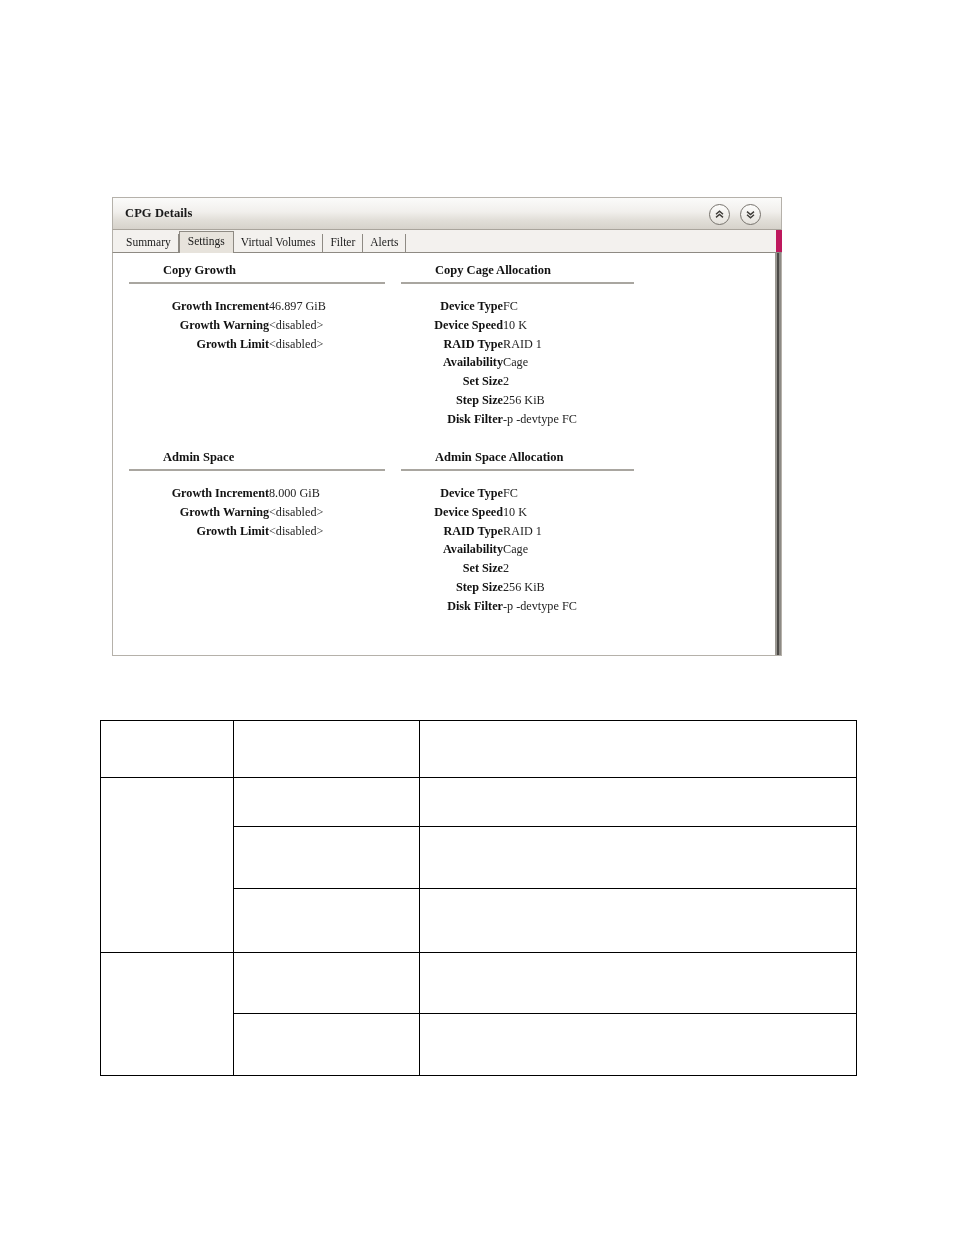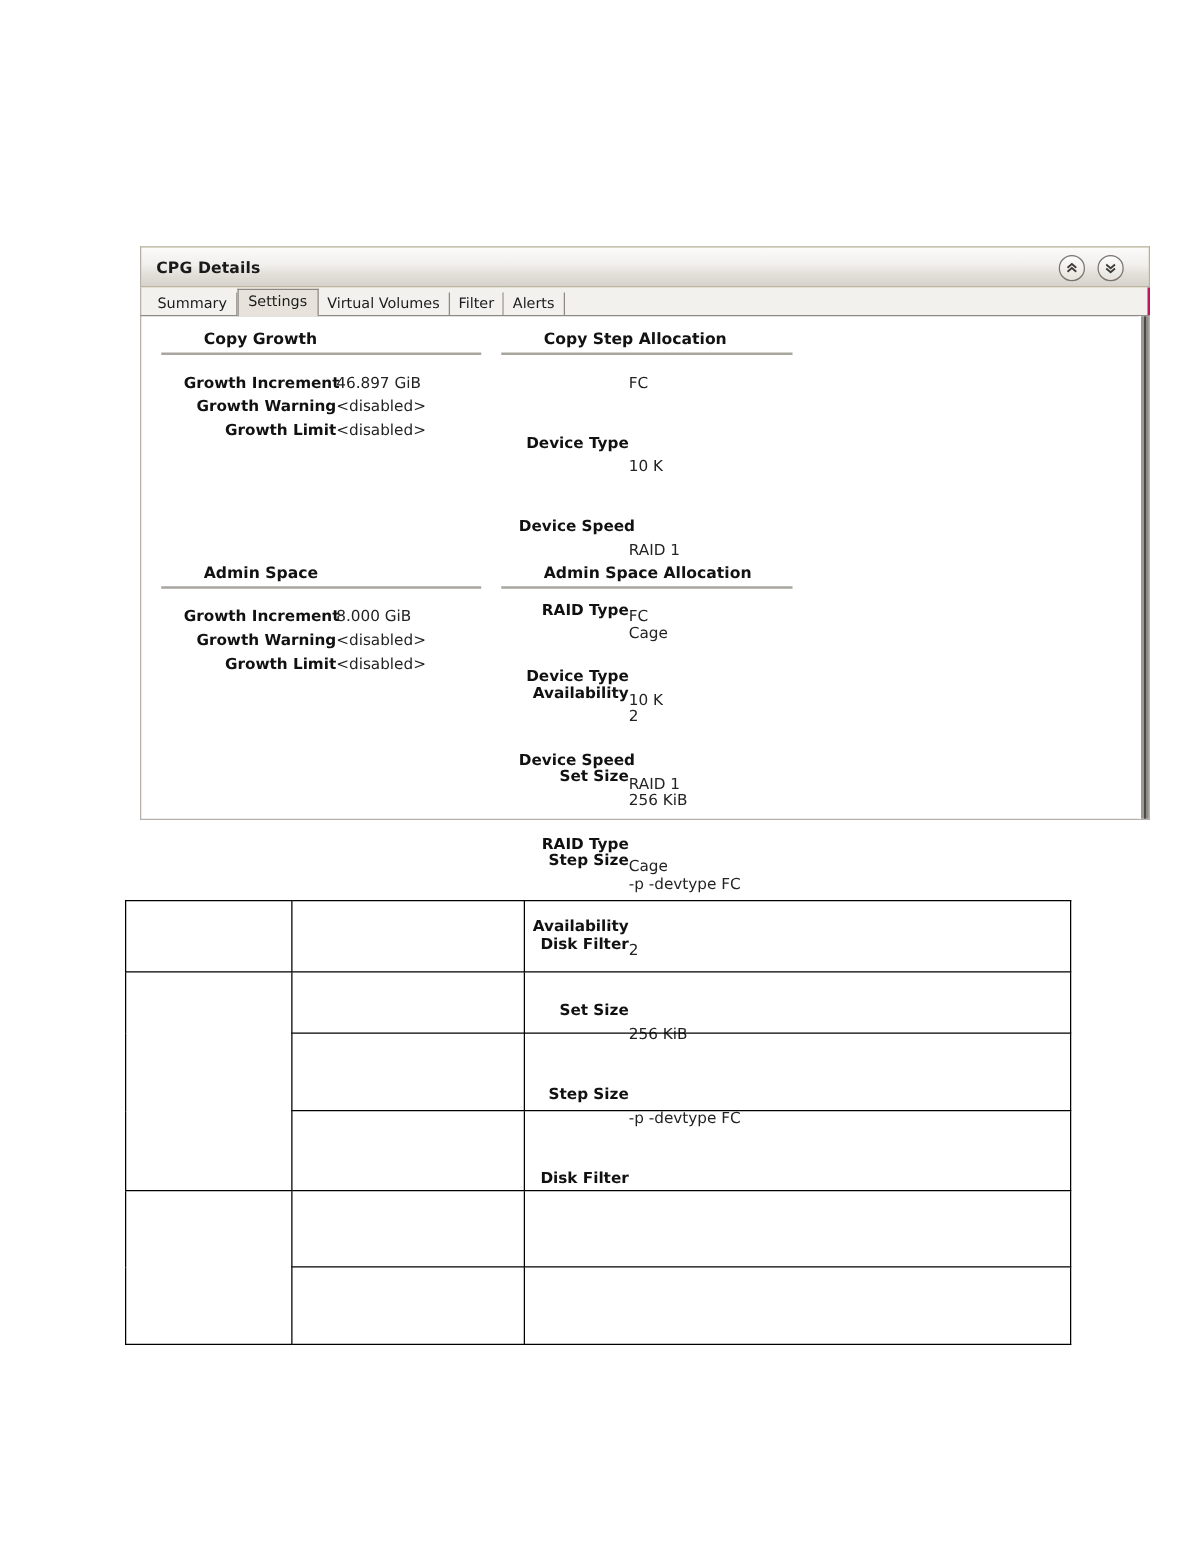--- a/index.html
+++ b/index.html
@@ -14,24 +14,25 @@
     font-family: "DejaVu Sans", "Liberation Sans", sans-serif;
     color: #000000;
     overflow: hidden;
   }
 
   
   .panel {
     position: absolute;
     left: 112px;
     top: 197px;
-    width: 808px;
+    width: 670px;
     height: 459px;
-    background: #fef9c3;
+    background: #86efac;
     box-sizing: border-box;
+    font-family: Liberation Serif, serif;
   }
 
   .panel-titlebar {
     position: relative;
     height: 33px;
     background: linear-gradient(to bottom, #fbfbfa 0%, #f1efec 45%, #e2dfd9 70%, #d6d2cb 100%);
     border: 1px solid #b5b1aa;
     border-bottom: 1px solid #a9a49c;
     box-sizing: border-box;
   }
@@ -63,21 +64,21 @@
     cursor: pointer;
   }
   .circle-btn svg { display: block; }
 
   
   .tabstrip {
     position: relative;
     height: 22px;
     background: #f3f1ee;
     border-left: 1px solid #b5b1aa;
-    border-right: 2px solid #be185d;
+    border-right: 6px solid #be185d;
     box-sizing: border-box;
     padding-left: 6px;
   }
   .tabs {
     position: absolute;
     left: 6px;
     bottom: 0;
     display: flex;
     align-items: flex-end;
   }
@@ -156,21 +157,21 @@
   .kv-key {
     font-weight: bold;
     color: #111111;
     white-space: nowrap;
   }
   .kv-val {
     color: #232323;
     white-space: nowrap;
   }
   .kv-left  .kv-key { width: 140px; padding-left: 18px; box-sizing: border-box; }
-  .kv-right .kv-key { width: 102px; padding-left: 14px; box-sizing: border-box; margin-top: 48px; }
+  .kv-right .kv-key { width: 102px; padding-left: 14px; box-sizing: border-box; }
 
   
   .doc-table {
     position: absolute;
     left: 100px;
     top: 720px;
     width: 753px;
     border-collapse: collapse;
     table-layout: fixed;
   }
@@ -261,21 +262,21 @@
             <span class="kv-val">&lt;disabled&gt;</span>
           </div>
         </div>
       </div>
 
     </div>
 
     <div class="col col-right">
 
       <div class="section" style="top:0; left:0;">
-        <div class="section-title">Copy Step Allocation</div>
+        <div class="section-title">Copy Cage Allocation</div>
         <div class="rule rule-right"></div>
         <div class="kv-list kv-right">
           <div class="kv-row">
             <span class="kv-key">Device Type</span>
             <span class="kv-val">FC</span>
           </div>
           <div class="kv-row">
             <span class="kv-key">Device Speed</span>
             <span class="kv-val">10 K</span>
           </div>

